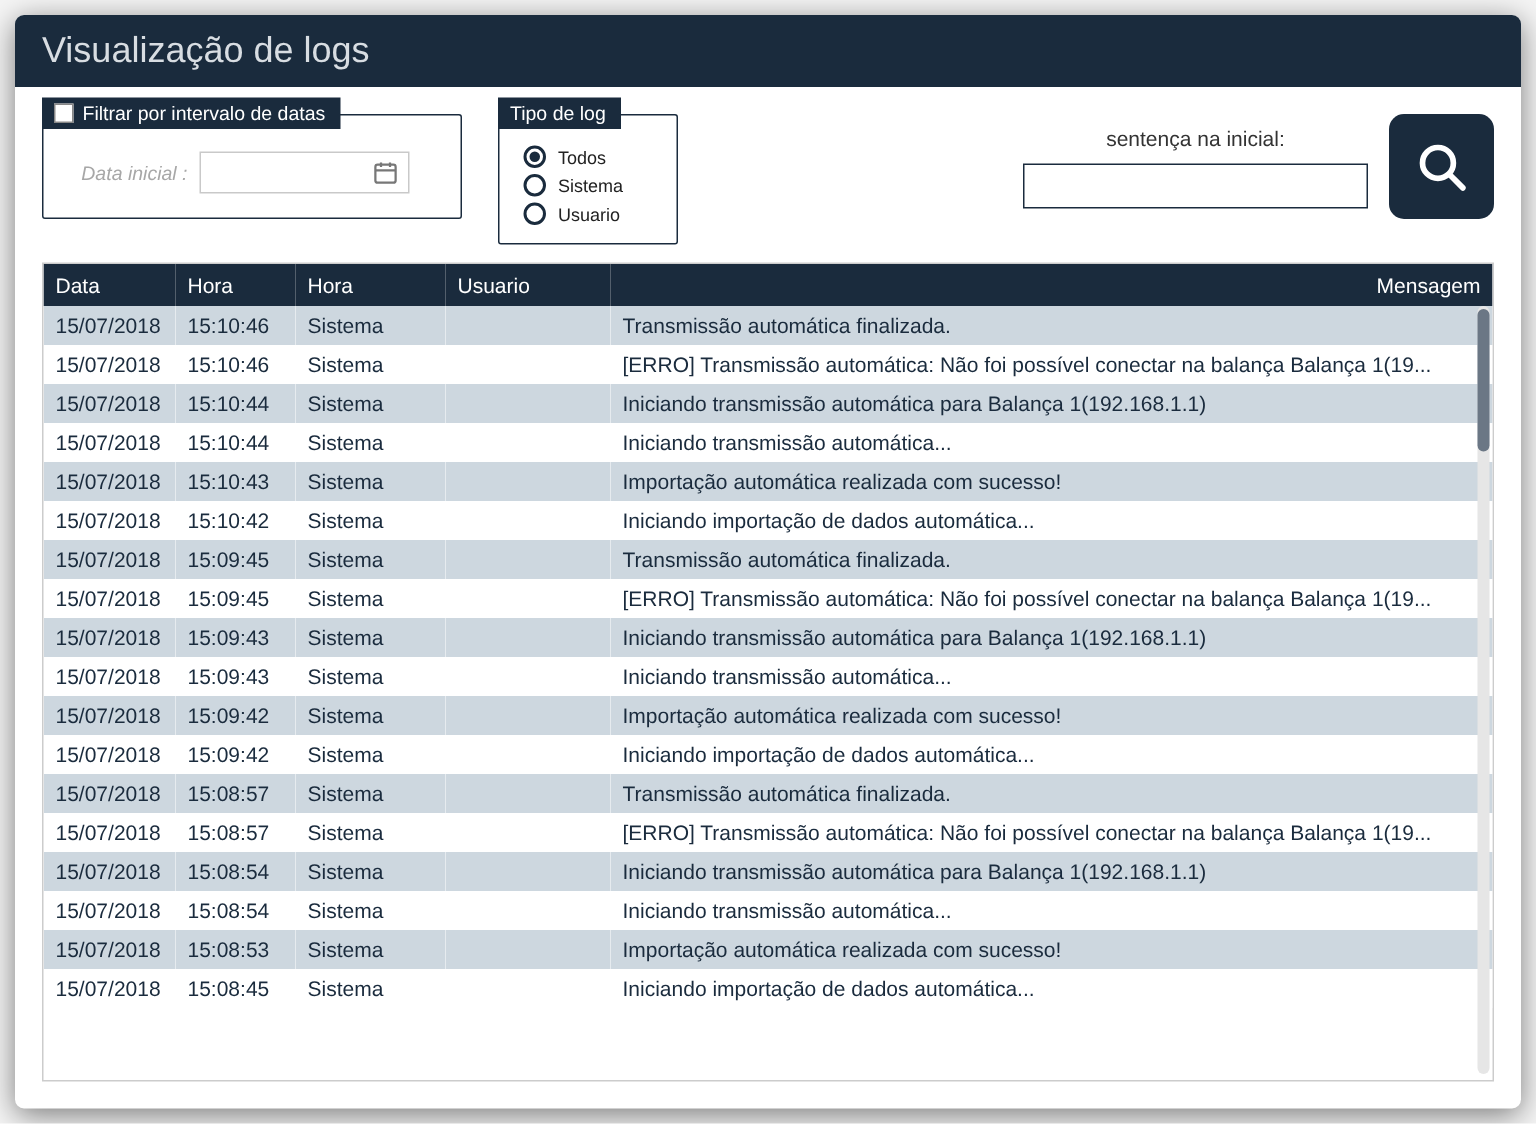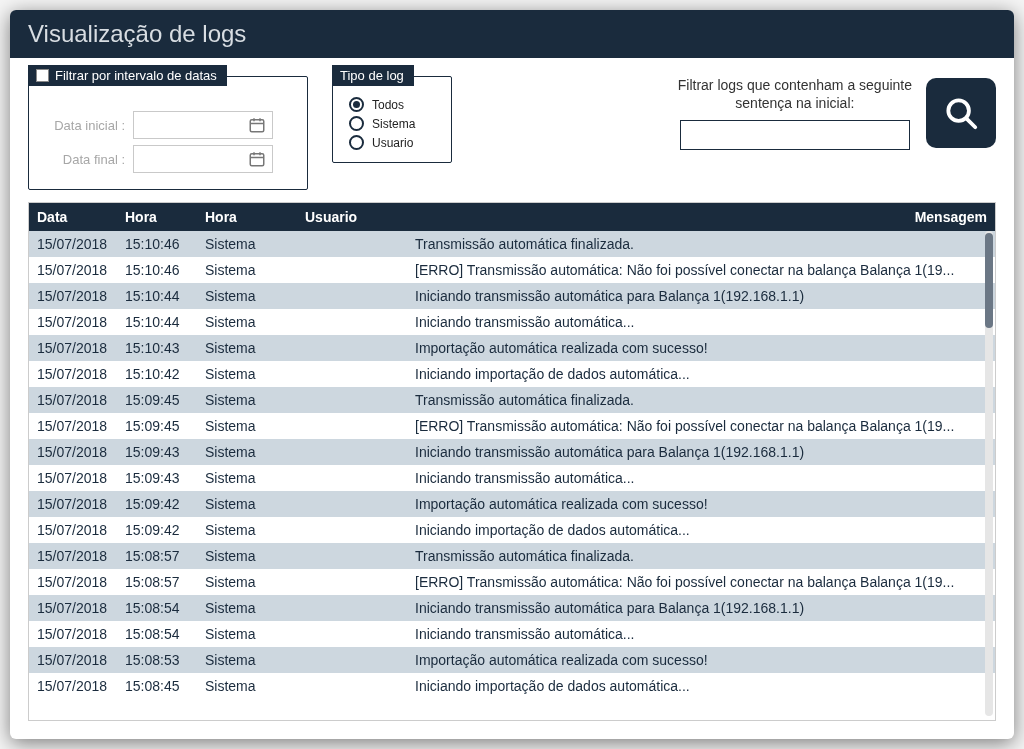--- a/index.html
+++ b/index.html
@@ -53,21 +53,21 @@
     display: flex;
     align-items: center;
     gap: 6px;
   }
   .legend .checkbox {
     width: 13px;
     height: 13px;
     background: #fff;
     border: 1px solid #888;
   }
-  .date-rows { margin-top: 22px; }
+  .date-rows { margin-top: 12px; font-style: italic; }
   .date-row {
     display: flex;
     align-items: center;
     gap: 8px;
     margin-bottom: 6px;
   }
   .date-row label {
     font-size: 13px;
     color: #a7a7a7;
     width: 80px;
@@ -142,21 +142,21 @@
   }
   table {
     width: 100%;
     border-collapse: collapse;
     font-size: 14px;
     color: #1a2b3d;
   }
   thead th {
     background: #1a2b3d;
     color: #fff;
-    font-weight: 700;
+    font-weight: 400;
     text-align: left;
     padding: 6px 8px;
     font-size: 14px;
   }
   thead th:nth-child(5){ text-align:right;}
   tbody td {
     padding: 5px 8px;
     white-space: nowrap;
     overflow: hidden;
   }
@@ -193,33 +193,20 @@
   <div class="filterbar">
 
     <div class="groupbox" style="width:280px;">
       <div class="legend">
         <span class="checkbox"></span>
         <span>Filtrar por intervalo de datas</span>
       </div>
       <div class="date-rows">
         <div class="date-row">
           <label>Data inicial :</label>
-          <div class="date-input">
-            <span class="cal-icon">
-              <svg width="18" height="18" viewBox="0 0 24 24" fill="none" stroke="#777" stroke-width="2">
-                  <rect x="3" y="5" width="18" height="16" rx="2"></rect>
-                  <line x1="3" y1="10" x2="21" y2="10"></line>
-                  <line x1="8" y1="3" x2="8" y2="7"></line>
-                  <line x1="16" y1="3" x2="16" y2="7"></line>
-                </svg>
-            </span>
-          </div>
-        </div>
-        <div class="date-row">
-          <label>Data final :</label>
           <div class="date-input">
             <span class="cal-icon">
               <svg width="18" height="18" viewBox="0 0 24 24" fill="none" stroke="#777" stroke-width="2">
                   <rect x="3" y="5" width="18" height="16" rx="2"></rect>
                   <line x1="3" y1="10" x2="21" y2="10"></line>
                   <line x1="8" y1="3" x2="8" y2="7"></line>
                   <line x1="16" y1="3" x2="16" y2="7"></line>
                 </svg>
             </span>
           </div>
@@ -247,21 +234,20 @@
             <span>Usuario</span>
           </div>
         </div>
     </div>
 
     <div class="spacer"></div>
 
     <div class="msg-filter">
       <div class="msg-filter-col">
         <div class="labelrow">
-          <div>Filtrar logs que contenham a seguinte</div>
           <div>sentença na inicial:</div>
         </div>
         <div class="msg-input"></div>
       </div>
       <div class="search-btn">
         <svg width="38" height="38" viewBox="0 0 24 24" fill="none" stroke-width="2.4" stroke-linecap="round">
           <circle cx="10.5" cy="10.5" r="6.5"></circle>
             <line x1="15.5" y1="15.5" x2="21" y2="21"></line>
         </svg>
       </div>

